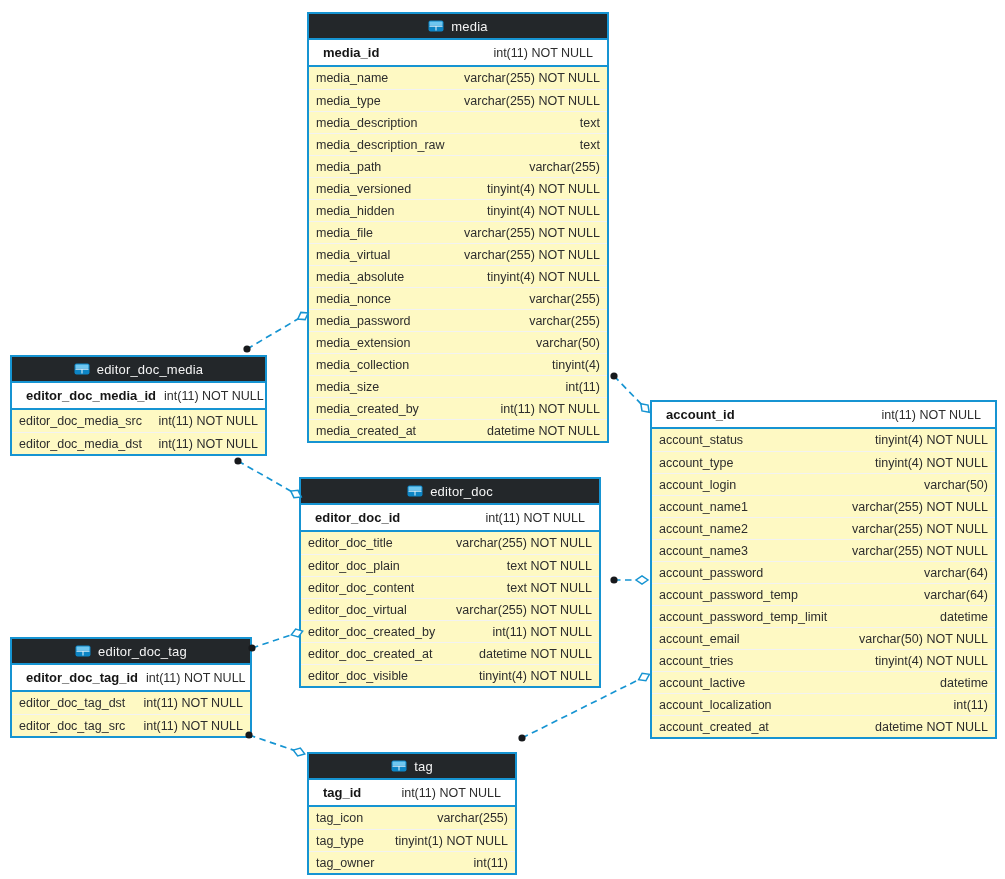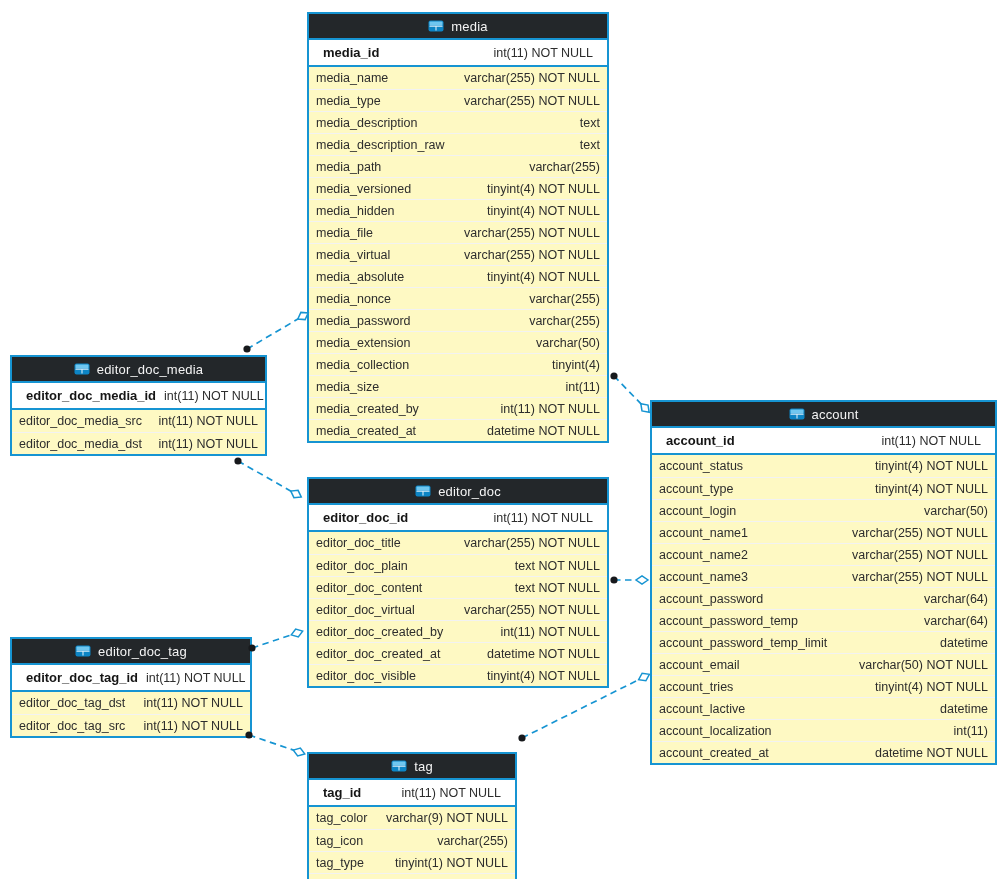--- a/index.html
+++ b/index.html
@@ -145,21 +145,21 @@
       </div>
       <div class="field-row">
         <span class="field-name">editor_doc_media_src</span>
         <span class="field-type">int(11) NOT NULL</span>
       </div>
       <div class="field-row">
         <span class="field-name">editor_doc_media_dst</span>
         <span class="field-type">int(11) NOT NULL</span>
       </div>
     </div>
-    <div class="entity" style="left: 307px; top: 477px; width: 302px;">
+    <div class="entity" style="left: 299px; top: 477px; width: 302px;">
       <div class="entity-header">
         <span class="table-icon">
           <svg width="16" height="12" viewBox="0 0 16 12">
             <rect x="0.5" y="0.5" width="15" height="11" rx="2" fill="#0d85c5"></rect>
             <rect x="1.5" y="1.5" width="13" height="4" rx="1" fill="#6fc7f0"></rect>
             <line x1="1.5" y1="6.2" x2="14.5" y2="6.2" stroke="#eaf6fd" stroke-width="1"></line>
             <line x1="8" y1="6.2" x2="8" y2="10.5" stroke="#eaf6fd" stroke-width="1"></line>
           </svg>
         </span>
         <span>editor_doc</span>
@@ -232,48 +232,33 @@
             <line x1="8" y1="6.2" x2="8" y2="10.5" stroke="#eaf6fd" stroke-width="1"></line>
           </svg>
         </span>
         <span>tag</span>
       </div>
       <div class="pk-row">
         <span class="field-name">tag_id</span>
         <span class="field-type">int(11) NOT NULL</span>
       </div>
       <div class="field-row">
-        <span class="field-name">tag_color</span>
-        <span class="field-type">varchar(9) NOT NULL</span>
-      </div>
-      <div class="field-row">
         <span class="field-name">tag_icon</span>
         <span class="field-type">varchar(255)</span>
       </div>
       <div class="field-row">
         <span class="field-name">tag_type</span>
         <span class="field-type">tinyint(1) NOT NULL</span>
       </div>
       <div class="field-row">
         <span class="field-name">tag_owner</span>
         <span class="field-type">int(11)</span>
       </div>
     </div>
     <div class="entity" style="left: 650px; top: 400px; width: 347px;">
-      <div class="entity-header">
-        <span class="table-icon">
-          <svg width="16" height="12" viewBox="0 0 16 12">
-            <rect x="0.5" y="0.5" width="15" height="11" rx="2" fill="#0d85c5"></rect>
-            <rect x="1.5" y="1.5" width="13" height="4" rx="1" fill="#6fc7f0"></rect>
-            <line x1="1.5" y1="6.2" x2="14.5" y2="6.2" stroke="#eaf6fd" stroke-width="1"></line>
-            <line x1="8" y1="6.2" x2="8" y2="10.5" stroke="#eaf6fd" stroke-width="1"></line>
-          </svg>
-        </span>
-        <span>account</span>
-      </div>
       <div class="pk-row">
         <span class="field-name">account_id</span>
         <span class="field-type">int(11) NOT NULL</span>
       </div>
       <div class="field-row">
         <span class="field-name">account_status</span>
         <span class="field-type">tinyint(4) NOT NULL</span>
       </div>
       <div class="field-row">
         <span class="field-name">account_type</span>

